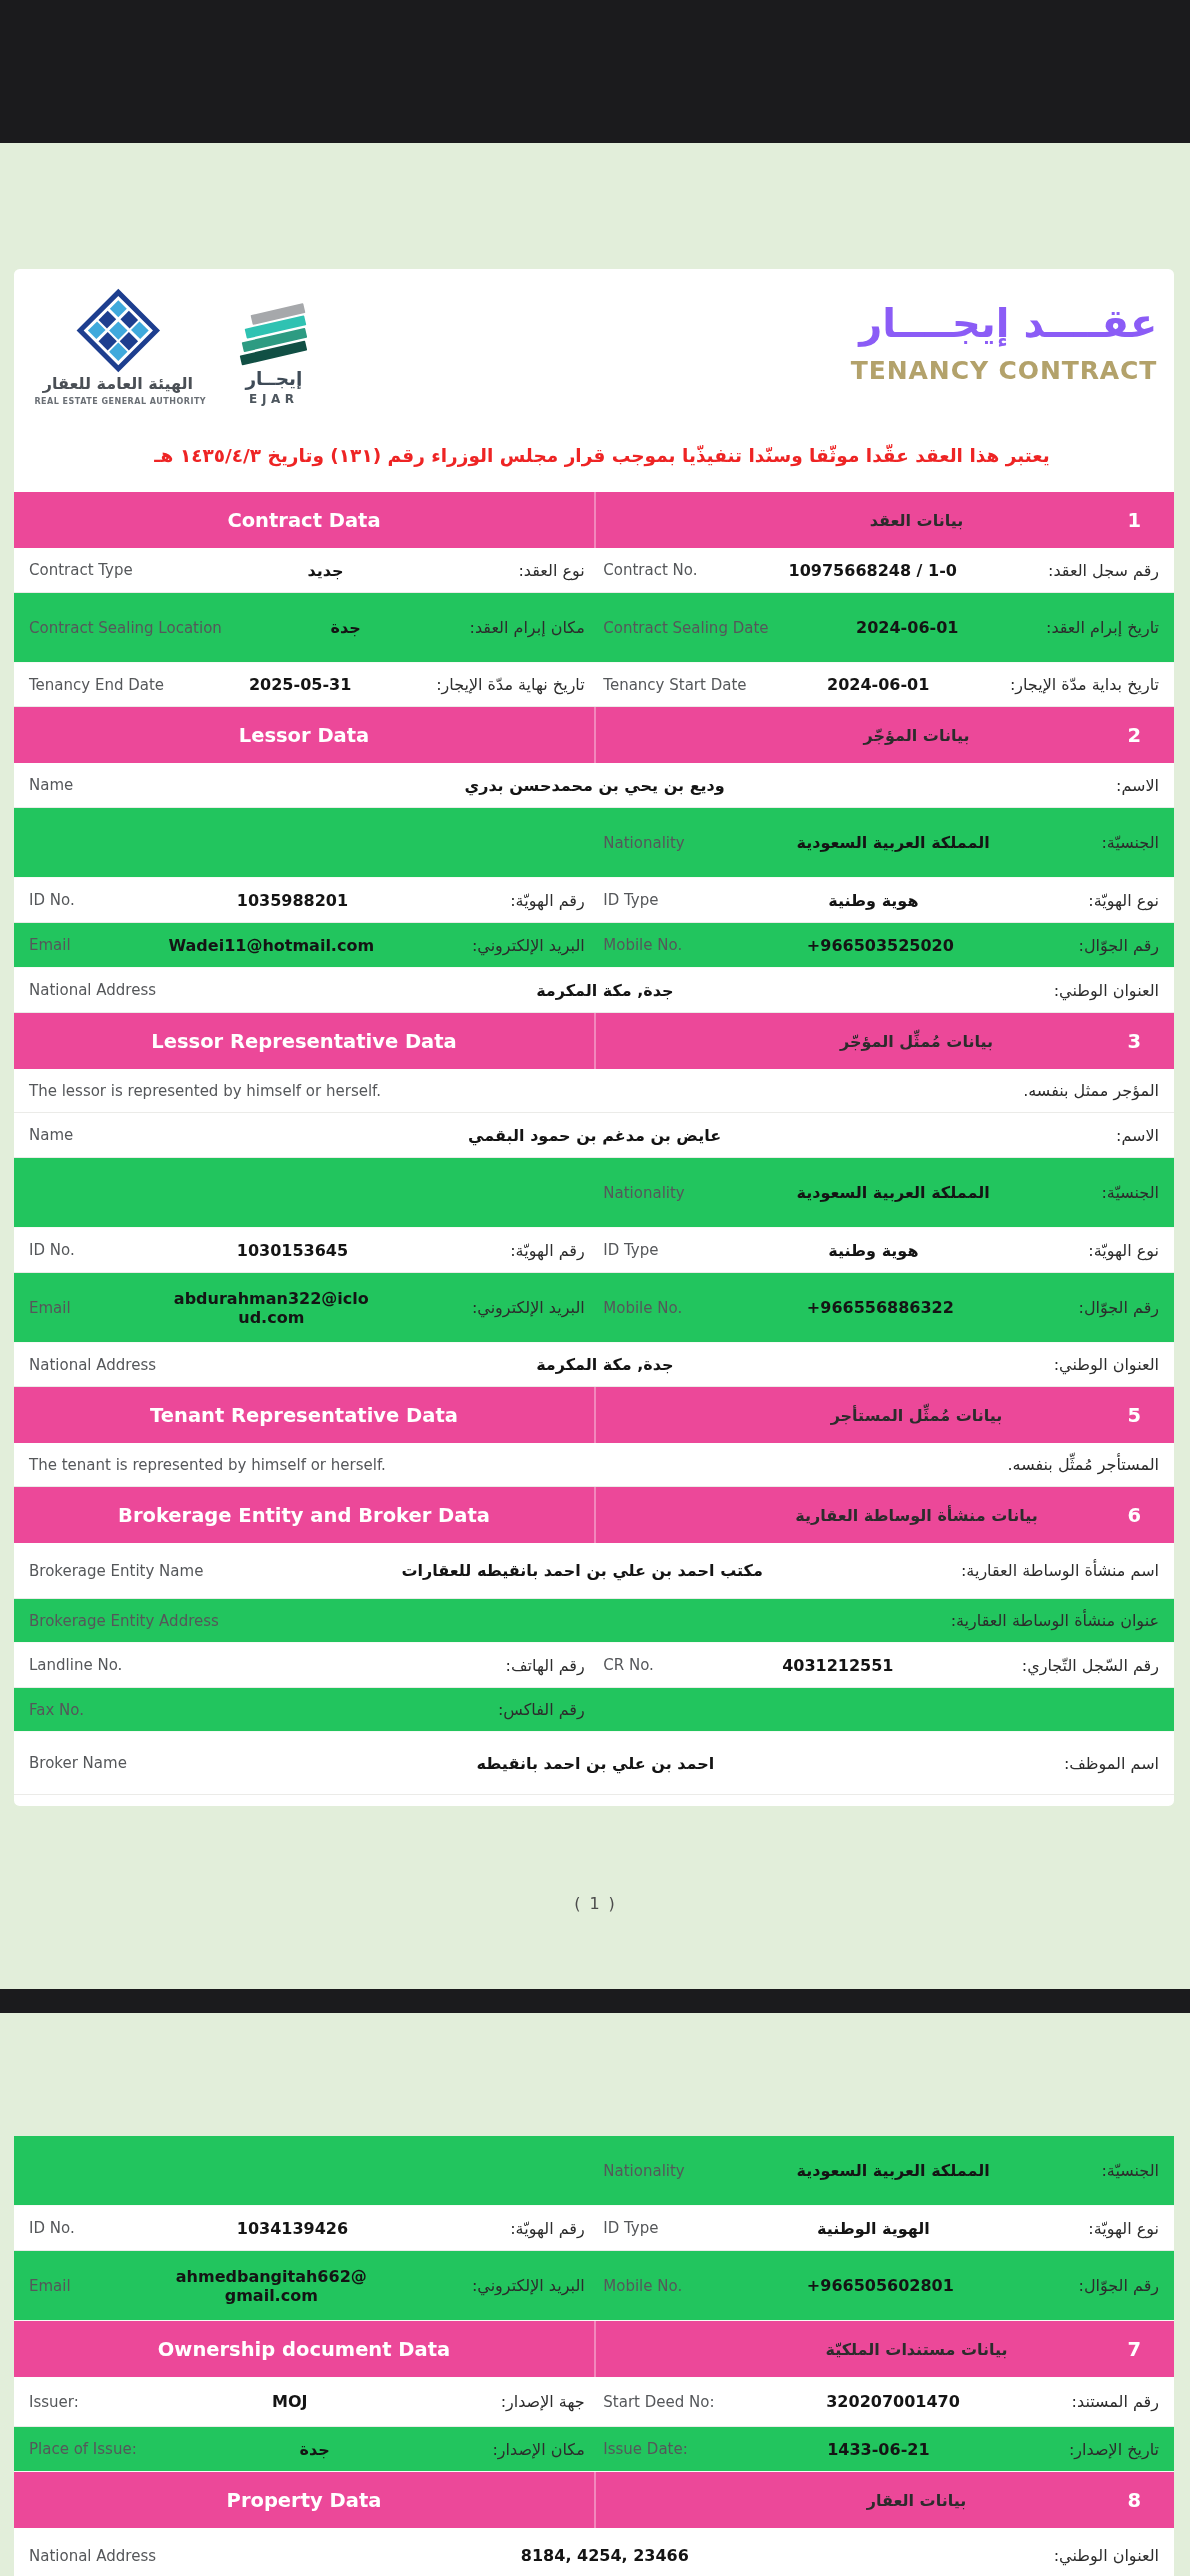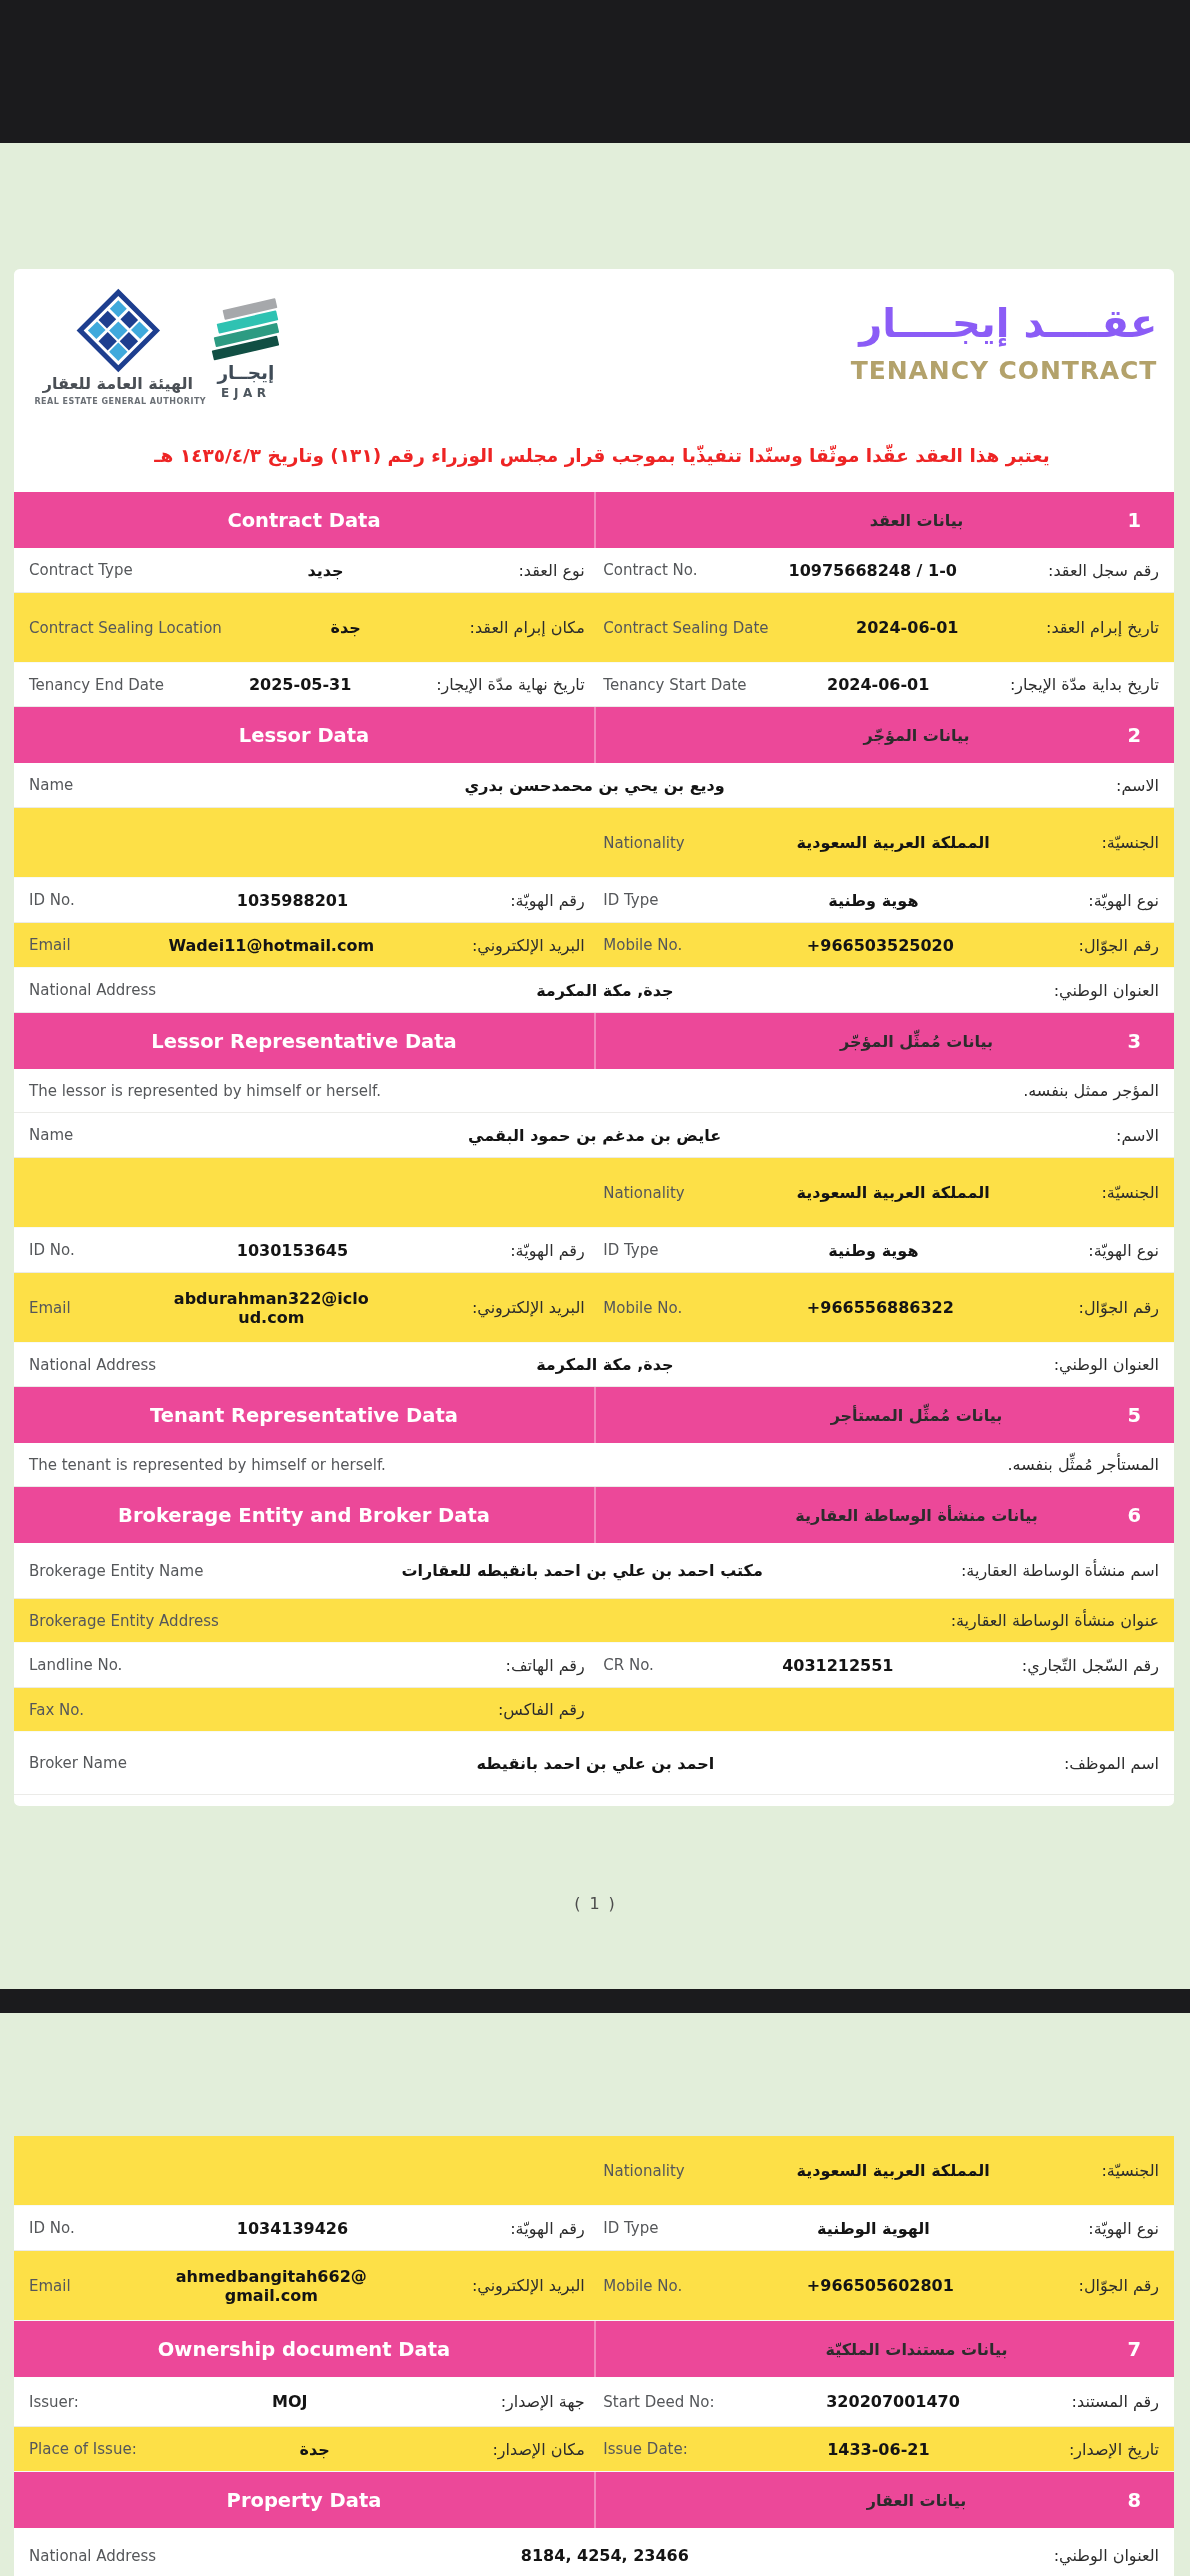--- a/index.html
+++ b/index.html
@@ -14,21 +14,21 @@
   .pagenum{position:absolute;top:1894px;left:0;width:1191px;text-align:center;
     color:#4c4c4c;font-size:16px;letter-spacing:1.9px;}
 
   .card{position:absolute;left:14px;width:1160px;background:#ffffff;}
   .card1{top:269px;border-radius:5.6px;padding-bottom:11px;}
   .card2{top:2136px;height:440px;overflow:hidden;}
 
   
   .doc-header{display:flex;justify-content:space-between;align-items:flex-start;
     padding:26px 9.3px 0 20.4px;height:163px;box-sizing:border-box;}
-  .logos{display:flex;align-items:center;}
+  .logos{display:flex;gap:28px;align-items:flex-end;}
   .rega{width:167px;text-align:center;}
   .rega-diamond{width:43px;height:43px;margin:5.6px auto 15px;transform:rotate(45deg);
     border:5.6px solid #1d3e8f;background:#fff;padding:2.8px;
     display:grid;grid-template-columns:repeat(3,1fr);grid-template-rows:repeat(3,1fr);gap:2.8px;}
   .rd{width:100%;height:100%;}
   .rd.nv{background:#1d3e8f;}
   .rd.lb{background:#3fa9dc;}
   .rega-ar{font-size:16px;font-weight:bold;color:#4a4f55;direction:rtl;}
   .rega-en{font-size:8px;font-weight:bold;color:#6a6f75;letter-spacing:0.5px;margin-top:3.7px;white-space:nowrap;}
   .ejar{width:89px;text-align:center;}
@@ -51,21 +51,21 @@
   .sh-half{width:50%;display:flex;align-items:center;justify-content:center;
     font-weight:bold;font-size:19.5px;}
   .sh-half.ar{direction:rtl;padding-left:65px;box-sizing:border-box;}
   .sh-divider{position:absolute;left:50%;top:0;bottom:0;width:1.9px;background:rgba(255,255,255,.35);}
   .sh-num{position:absolute;right:33px;top:50%;transform:translateY(-50%);
     font-weight:bold;font-size:19.5px;}
 
   
   .row{display:flex;align-items:stretch;background:#fff;border-bottom:0.9px solid #ebebe8;
     min-height:45px;box-sizing:border-box;}
-  .row.green{background:#fde047;border-bottom:0.9px solid #f7faf5;}
+  .row.green{background:#22c55e;border-bottom:0.9px solid #f7faf5;}
   .row.h47{min-height:44px}.row.h49{min-height:45px}.row.h54{min-height:50px}
   .row.h60{min-height:56px}.row.h68{min-height:63px}.row.h76{min-height:70px}
   .half{width:50%;display:flex;align-items:center;box-sizing:border-box;}
   .half.rhs{padding:3.7px 15px 3.7px 9.3px;}
   .half.lhs{padding:3.7px 9.3px 3.7px 15px;}
   .full{width:100%;display:flex;align-items:center;box-sizing:border-box;padding:3.7px 15px;}
   .en{color:#55575a;font-size:15px;text-align:left;flex:0 0 auto;}
   .ar{color:#2c2c2c;font-size:16px;direction:rtl;text-align:right;flex:0 0 auto;}
   .val{flex:1 1 auto;font-weight:bold;color:#141414;font-size:16px;text-align:center;padding:0 9.3px;}
   .val .narrow{display:inline-block;max-width:223px;}

